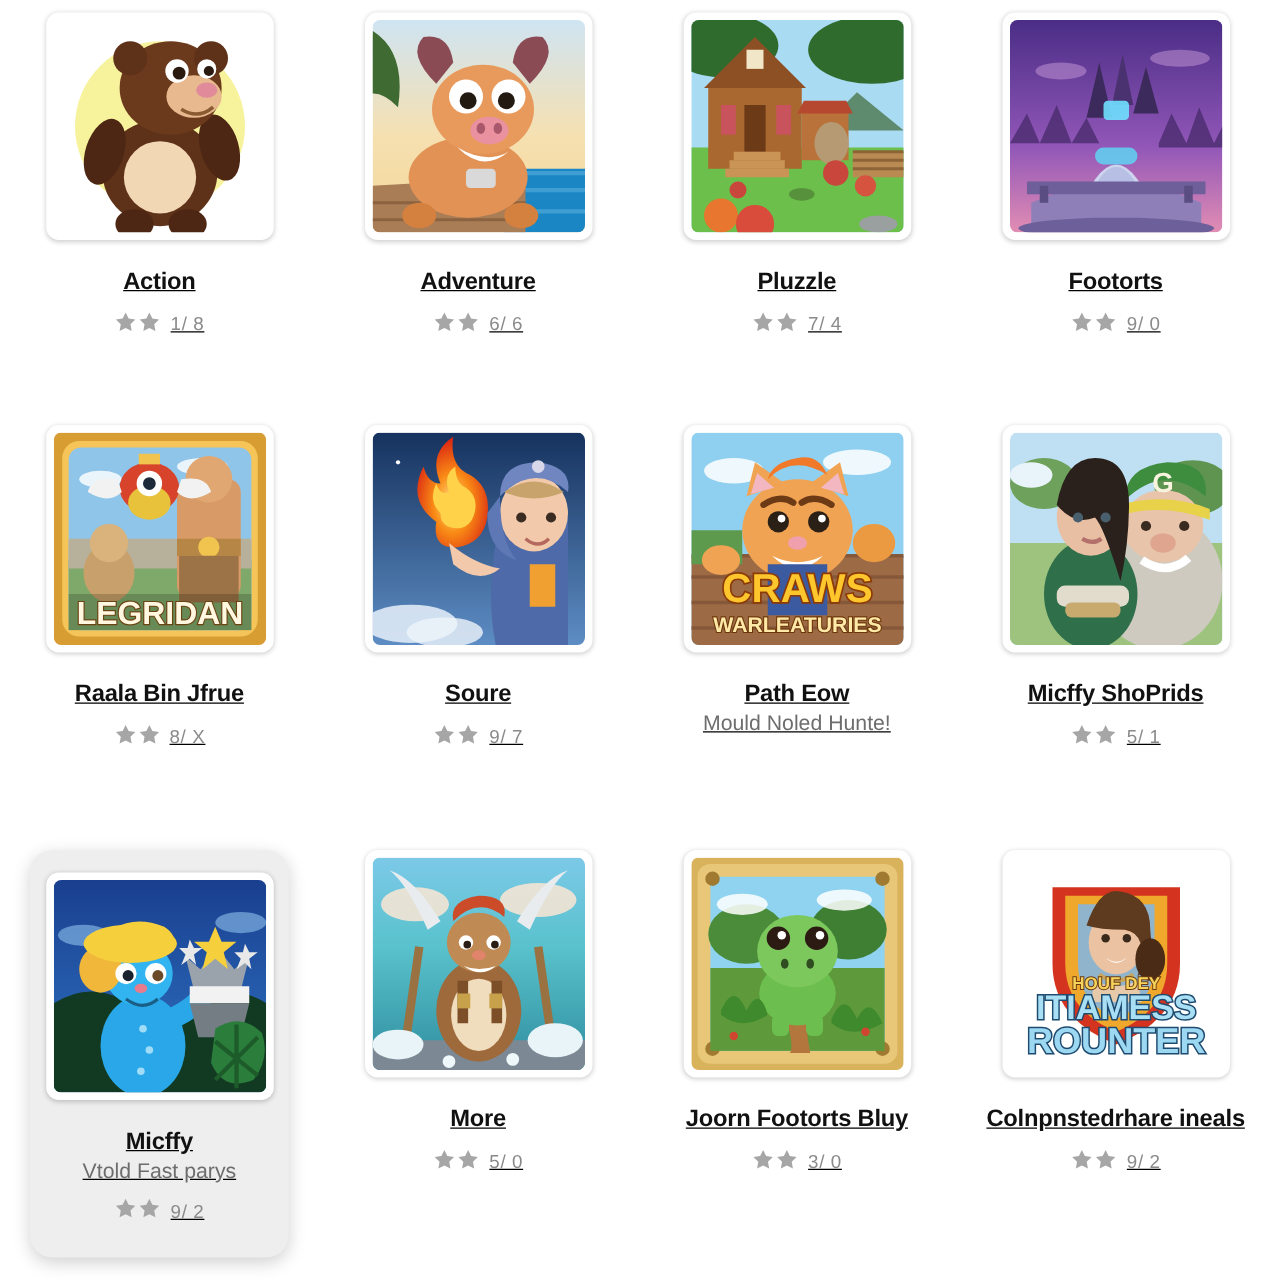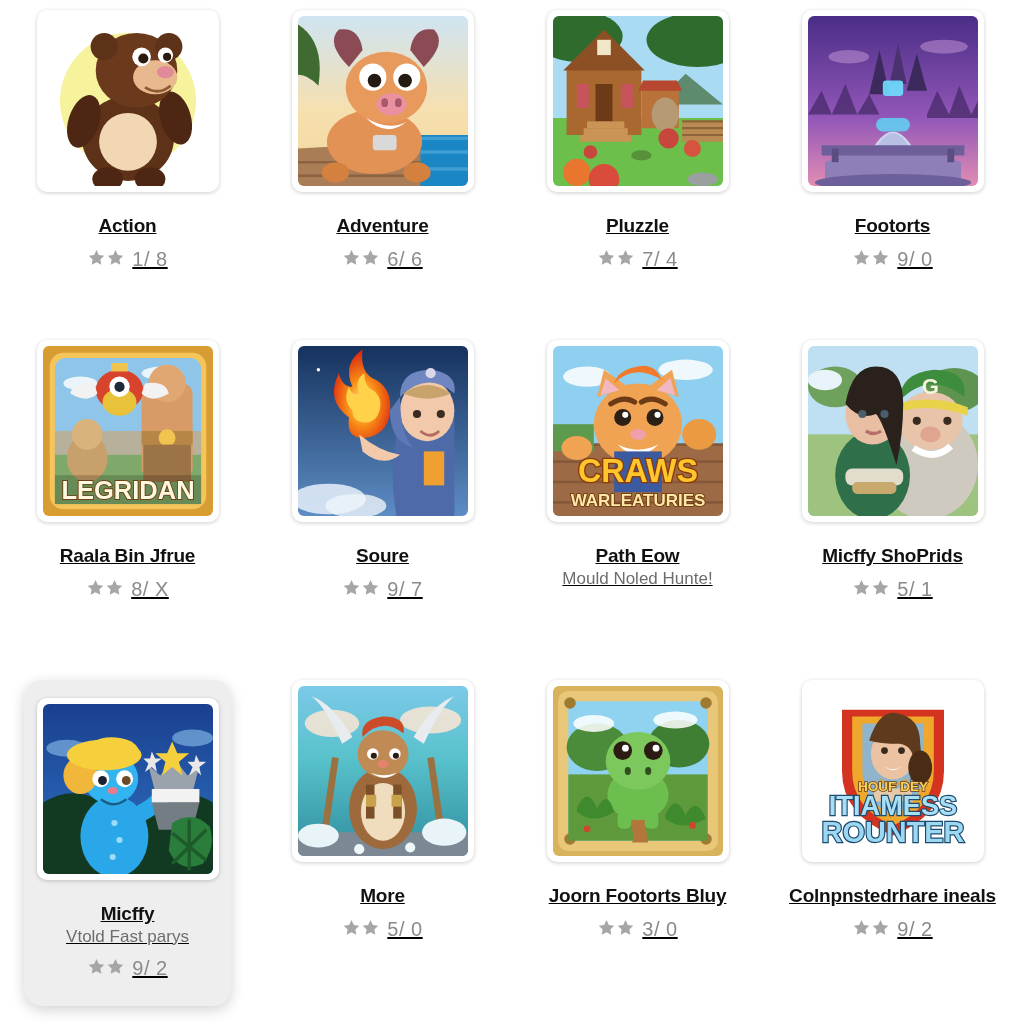--- a/index.html
+++ b/index.html
@@ -52,21 +52,21 @@
   }
   .subtitle {
     font-size: 17px; color: #6d6d6d; margin-top: 0; line-height: 1.25;
   }
   .rating {
     margin-top: 10px;
     display: flex; align-items: center; justify-content: center; gap: 2px;
     color: #8a8a8a; font-size: 16px;
   }
   .star { width: 19px; height: 19px; display: inline-block; fill: #a6a6a6; }
-  .rate-text { margin-left: 5px; color: #8a8a8a; font-size: 20px; letter-spacing: 0.5px;}
+  .rate-text { margin-left: 5px; color: #8a8a8a; font-size: 15px; letter-spacing: 0.5px;}
 
   
   svg.art { display:block; width:100%; height:100%; }
 </style>
 </head>
 <body>
 
 <div class="grid" id="grid">
     <div class="card">
     <div class="thumb-wrap">

